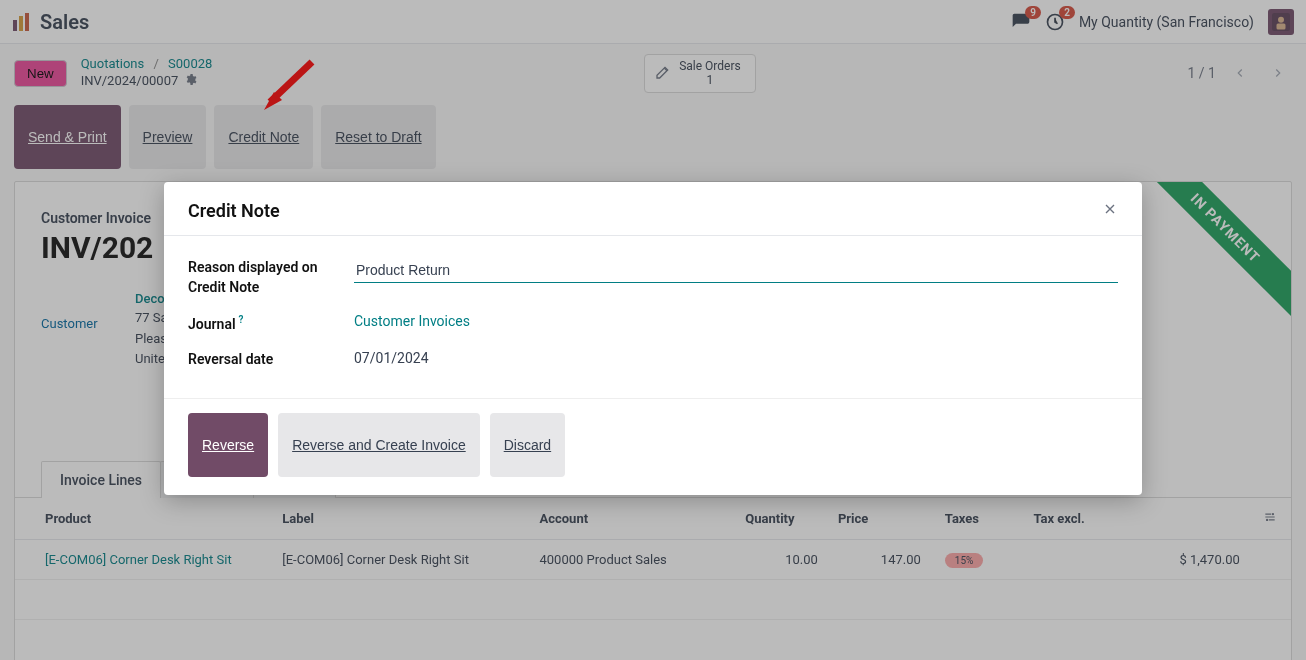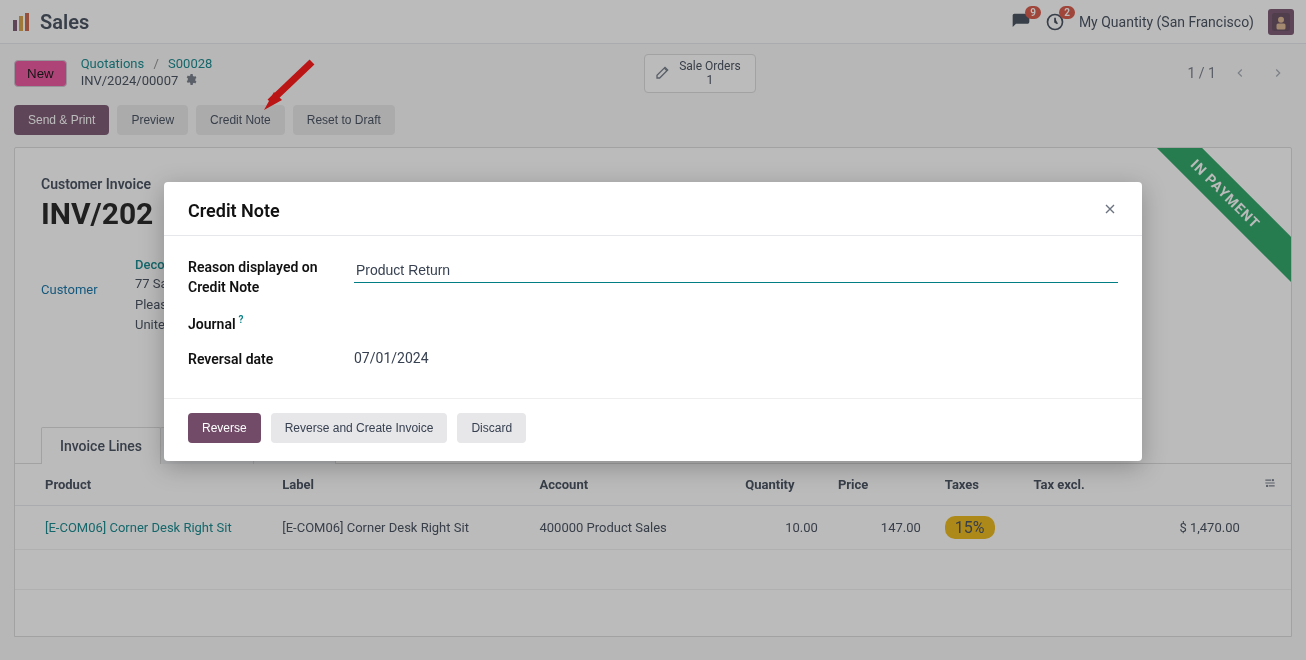--- a/index.html
+++ b/index.html
@@ -31,21 +31,21 @@
   .sale-orders-box { border: 1px solid #d9d9d9; border-radius: 4px; padding: 4px 14px 4px 10px; display: flex; align-items: center; gap: 8px; cursor: pointer; background:#fff;}
   .sale-orders-box .so-text { font-size: 12px; line-height: 1.2; text-align: center;}
   .so-icon svg { width: 16px; height: 16px; stroke: #6b7280; fill: none; stroke-width: 2; }
 
   .pager-area { display: flex; align-items: center; gap: 10px; color: #6b7280; }
   .pager-btn { width: 28px; height: 28px; display: flex; align-items: center; justify-content: center; border-radius: 4px; cursor: pointer; }
   .pager-btn svg { width: 14px; height: 14px; stroke: #9ca3af; fill: none; stroke-width: 2; }
 
   
   .action-row { display: flex; align-items: center; padding: 6px 14px 12px; gap: 8px; }
-  .btn { border: none; padding: 8px 14px; border-radius: 4px; font-weight: 500; cursor: pointer; font-size: 12px;}
+  .btn { border: none; padding: 24px 14px; border-radius: 4px; font-weight: 500; cursor: pointer; font-size: 14px; text-decoration: underline;}
   .btn-primary { background: #714b67; color: #fff; }
   .btn-light { background: #e7e7e9; color: #374151; }
   .action-spacer { flex: 1; }
   .status-flow { display: flex; border: 1px solid #c9c5cd; border-radius: 4px; overflow: hidden; }
   .status-step { padding: 7px 16px; background: #e7e7e9; color: #6b7280; position: relative;}
   .status-step.active { background: #fff; color: #111; font-weight: 600; }
   .status-step:first-child::after {
     content:""; position:absolute; right:-9px; top:0; bottom:0; width:0;
     border-top:17px solid transparent; border-bottom:17px solid transparent; border-left:9px solid #e7e7e9; z-index:1;
   }
@@ -68,21 +68,21 @@
   .tab.hidden-tab { background: #f3f4f6; color:#aaa; }
 
   
   table.lines { width: 100%; border-collapse: collapse; font-size: 13px;}
   table.lines th { text-align: left; padding: 12px 10px; color: #374151; font-weight: 700; border-bottom: 1px solid #e5e7eb;}
   table.lines th:first-child { padding-left: 30px;}
   table.lines td { padding: 12px 10px; border-bottom: 1px solid #eee; color: #374151;}
   table.lines td:first-child { padding-left: 30px;}
   .th-right, .td-right { text-align: right; }
   .link-text { color: #017e84; }
-  .tax-chip { background: #eab308; padding: 2px 10px; border-radius: 10px; font-size: 16px; color: #374151;}
+  .tax-chip { background: #fca5a5; padding: 2px 10px; border-radius: 10px; font-size: 10px; color: #374151;}
   .sliders-icon svg { width: 14px; height: 14px; fill: #6b7280; }
   .blank-row td { height: 40px; border-bottom: 1px solid #eee;}
 
   
   .overlay { position: absolute; inset: 0; background: rgba(60,60,60,0.35); }
   .modal { position: absolute; left: 164px; top: 182px; width: 978px; background: #fff; border-radius: 4px; box-shadow: 0 6px 24px rgba(0,0,0,0.25); }
   .modal-head { display: flex; align-items: center; justify-content: space-between; padding: 18px 24px 14px; }
   .modal-title { font-size: 18px; font-weight: 600; color: #111; }
   .modal-close svg { width: 16px; height: 16px; stroke: #6b7280; stroke-width: 2; fill: none; cursor:pointer;}
   .modal-hr { border: none; border-top: 1px solid #e5e7eb; }
@@ -280,20 +280,21 @@
     <div class="form-row">
       <div class="form-label">Reason displayed on Credit Note</div>
       <div class="form-value">
         <input class="text-input" value="Product Return" style="">
       </div>
     </div>
     <div class="form-row">
       <div class="form-label">
         <span>Journal</span><span class="help-q">?</span>
       </div>
+      <div class="form-value journal-val">Customer Invoices</div>
     </div>
     <div class="form-row" style="margin-bottom:0">
       <div class="form-label">Reversal date</div>
       <div class="form-value">07/01/2024</div>
     </div>
   </div>
   <div class="modal-foot">
     <button class="btn btn-primary">Reverse</button>
     <button class="btn btn-light">Reverse and Create Invoice</button>
     <button class="btn btn-light">Discard</button>

